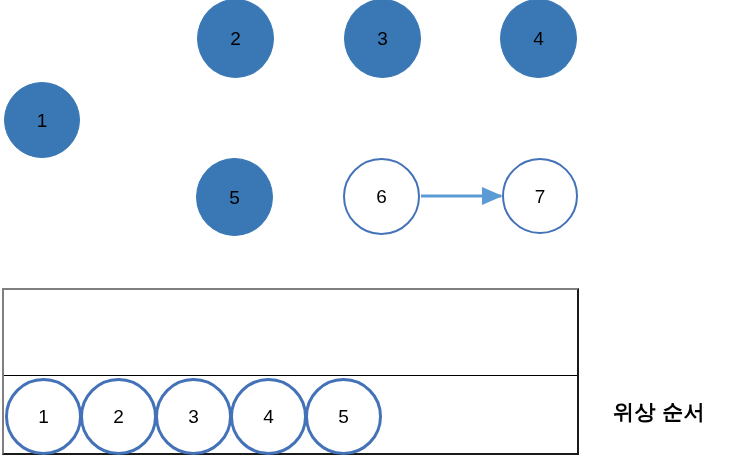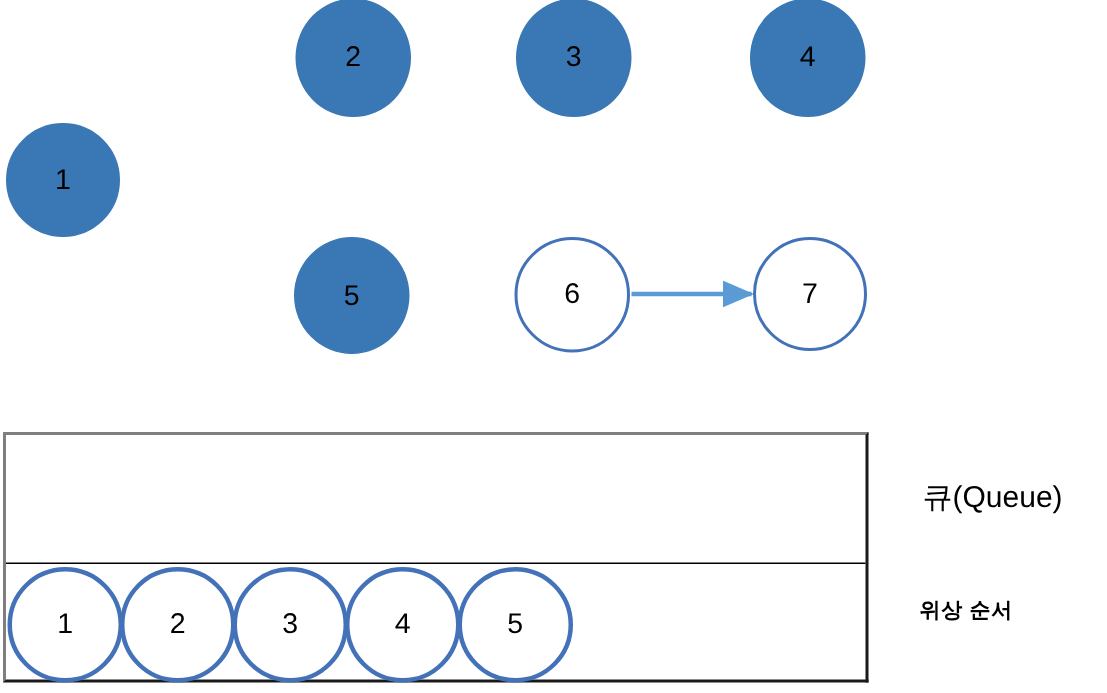--- a/index.html
+++ b/index.html
@@ -110,21 +110,21 @@
   .side-label {
     position: absolute;
     color: #000000;
     white-space: nowrap;
     user-select: none;
   }
   .side-label.queue-label {
     font-size: 20px;
   }
   .side-label.order-label-text {
-    font-size: 14px;
+    font-size: 21px;
     font-weight: bold;
     letter-spacing: 0.5px;
   }
 </style>
 </head>
 <body>
 
 <div id="canvas">
 
   <svg class="edge-svg" viewBox="0 0 738 462" preserveAspectRatio="none">
@@ -182,17 +182,16 @@
       </div>
       <div class="order-circle" style="left:226px; top:2px;">
         <span class="order-label">4</span>
       </div>
       <div class="order-circle" style="left:301px; top:2px;">
         <span class="order-label">5</span>
       </div>
     </div>
   </div>
 
-  <div class="side-label queue-label" style="left:615px; top:318px;">큐(Queue)</div>
 
   <div class="side-label order-label-text" style="left:613px; top:398px;">위상 순서</div>
 
 </div>
 
 </body></html>

